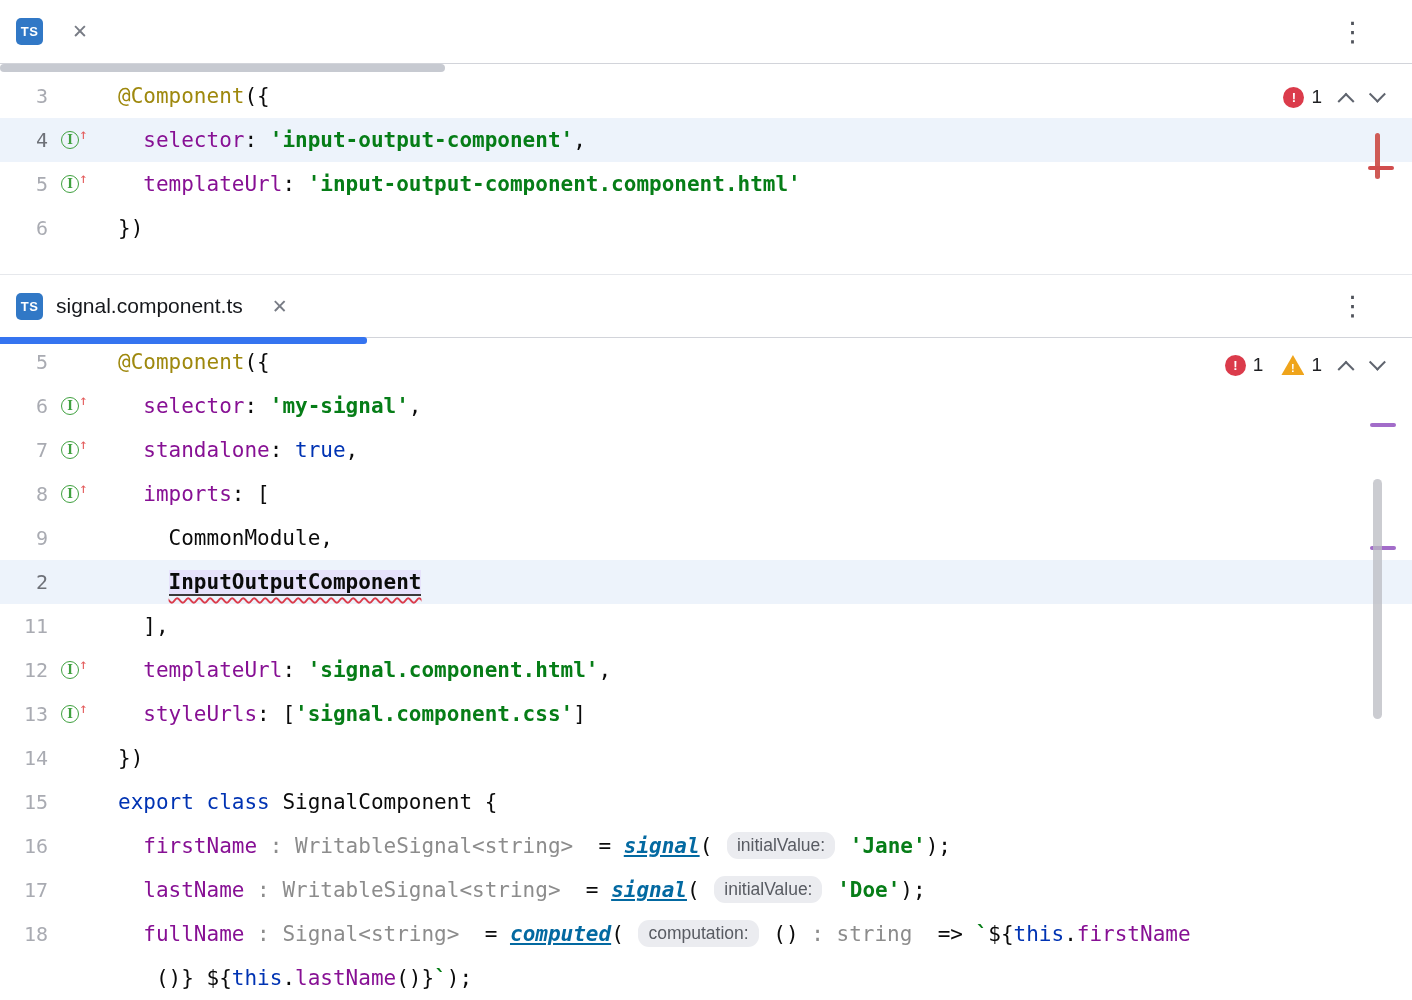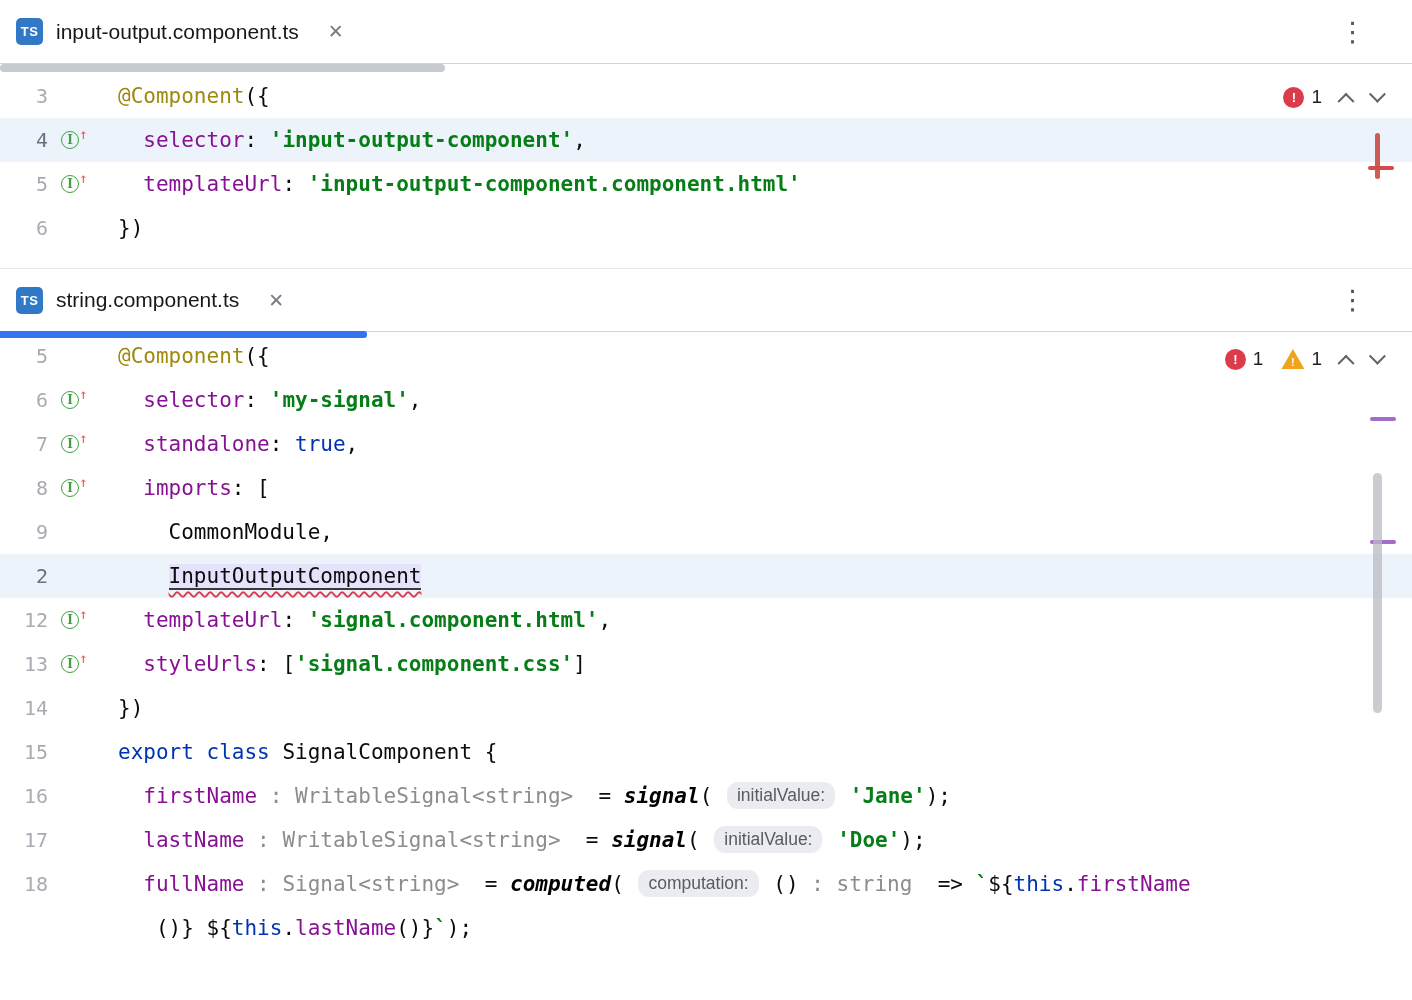--- a/index.html
+++ b/index.html
@@ -1,18 +1,18 @@
 <!DOCTYPE html>
 <html style="--c-ts_badge: #3178c6; --c-error: #db3b4b; --c-warning: #efa41b; --c-progress: #3574f0; --c-caret_row: #edf3fb; --c-string: #067d17; --c-keyword: #0033b3; --c-property: #871094; --c-decorator: #9e880d; --c-hint: #8c8c8c;"><head>
 <meta charset="utf-8">
 <style>
   * { margin:0; padding:0; box-sizing:border-box; }
   html,body { width:1412px; height:1000px; overflow:hidden; background:#fff;
               font-family:"Liberation Sans", sans-serif; }
-  .ide { width:1412px; height:1000px; display:flex; flex-direction:column; background:#fff; }
+  .ide { width:1412px; height:1000px; display:flex; flex-direction:column; background:#fff;gap:13px; }
 
   .pane { display:flex; flex-direction:column; position:relative; }
   .pane-top { height:268px; }
   .pane-bottom { flex:1; }
 
   
   .tabbar { height:64px; flex:none; display:flex; align-items:center; padding-left:16px;
             border-bottom:1px solid #d2d4da; position:relative; background:#fff; }
   .pane-bottom .tabbar { border-top:1px solid #e6e8ec; }
   .tab { display:flex; align-items:center; gap:13px; height:100%; cursor:pointer; }
@@ -46,27 +46,27 @@
   .ova { color:#e35b5b; font-size:14px; line-height:1; transform:translateY(-6px); }
   .code-text { flex:1; }
 
   
   .tk-p  { color:#0b0b0b; }
   .tk-d  { color:var(--c-decorator,#9e880d);margin-top:40px; }
   .tk-k  { color:var(--c-keyword,#0033b3);text-align:right; }
   .tk-s  { color:var(--c-string,#067d17);font-weight:bold; }
   .tk-pr { color:var(--c-property,#871094);margin-top:12px; }
   .tk-h  { color:var(--c-hint,#8c8c8c); }
-  .tk-f  { color:#000000; font-style:italic; font-weight:600; }
+  .tk-f  { color:#0369a1; font-style:italic; font-weight:600;text-decoration:underline; }
   .tk-c  { display:inline-block; background:#ebecf0; color:#585b62; border-radius:11px;
            padding:0 10px; line-height:27px; font-family:"Liberation Sans",sans-serif;
            font-size:17.5px; vertical-align:2px; margin:0 2px; }
   .tk-e  { background:#e6e2fb; border-bottom:2px solid #3a3a3a;
            text-decoration:underline wavy var(--c-error,#e8453c);
-           text-decoration-thickness:1.5px; text-underline-offset:8px; }
+           text-decoration-thickness:1.5px; text-underline-offset:8px;font-weight:bold; }
 
   
   .insp { position:absolute; right:30px; display:flex; align-items:center; gap:18px; z-index:7; }
   .pane-top .insp { top:22px; }
   .pane-bottom .insp { top:16px; }
   .badges { display:inline-flex; align-items:center; gap:18px; }
   .insp-badge { display:inline-flex; align-items:center; gap:7px; }
   .insp-count { font-size:19px; color:#1e1f22; }
   .err-dot { width:21px; height:21px; border-radius:50%; background:var(--c-error,#db3b4b);
              color:#fff; font-size:13px; font-weight:700; display:inline-flex;
@@ -92,21 +92,20 @@
 </style>
 </head>
 <body>
 
 <div class="ide">
 
   <section class="pane pane-top">
     <header class="tabbar">
       <div class="tab">
         <span class="ts-badge">TS</span>
-        <span class="tab-title">input-output.component.ts</span>
         <span class="tab-close">✕</span>
       </div>
       <span class="kebab">⋮</span>
     </header>
     <div class="editor">
       <div class="hscroll" style="width: 31.5%;"></div>
       <div class="insp">
         <span class="badges">
             <span class="insp-badge">
               <span class="err-dot">!</span>
@@ -124,21 +123,21 @@
         </div>
       <span class="stripe-red-v"></span>
       <span class="stripe-red-h"></span>
     </div>
   </section>
 
   <section class="pane pane-bottom">
     <header class="tabbar">
       <div class="tab">
         <span class="ts-badge">TS</span>
-        <span class="tab-title">string.component.ts</span>
+        <span class="tab-title">signal.component.ts</span>
         <span class="tab-close">✕</span>
       </div>
       <span class="kebab">⋮</span>
       <div class="progress" style="width: 26%;"></div>
     </header>
     <div class="editor">
       <div class="insp">
         <span class="badges">
             <span class="insp-badge">
               <span class="err-dot">!</span>
@@ -152,20 +151,21 @@
         <span class="chev up"></span>
         <span class="chev down"></span>
       </div>
       <div class="lines">
           <div class="code-row"><span class="g-num">5</span><span class="g-ic"></span><span class="code-text"><span class="tk-d">@Component</span><span class="tk-p">({</span></span></div>
           <div class="code-row"><span class="g-num">6</span><span class="g-ic"><span class="ovc">I</span><span class="ova">↑</span></span><span class="code-text"><span class="tk-p">  </span><span class="tk-pr">selector</span><span class="tk-p">: </span><span class="tk-s">'my-signal'</span><span class="tk-p">,</span></span></div>
           <div class="code-row"><span class="g-num">7</span><span class="g-ic"><span class="ovc">I</span><span class="ova">↑</span></span><span class="code-text"><span class="tk-p">  </span><span class="tk-pr">standalone</span><span class="tk-p">: </span><span class="tk-k">true</span><span class="tk-p">,</span></span></div>
           <div class="code-row"><span class="g-num">8</span><span class="g-ic"><span class="ovc">I</span><span class="ova">↑</span></span><span class="code-text"><span class="tk-p">  </span><span class="tk-pr">imports</span><span class="tk-p">: [</span></span></div>
           <div class="code-row"><span class="g-num">9</span><span class="g-ic"></span><span class="code-text"><span class="tk-p">    CommonModule,</span></span></div>
           <div class="code-row current"><span class="g-num">2</span><span class="g-ic"></span><span class="code-text"><span class="tk-p">    </span><span class="tk-e">InputOutputComponent</span></span></div>
+          <div class="code-row"><span class="g-num">11</span><span class="g-ic"></span><span class="code-text"><span class="tk-p">  ],</span></span></div>
           <div class="code-row"><span class="g-num">12</span><span class="g-ic"><span class="ovc">I</span><span class="ova">↑</span></span><span class="code-text"><span class="tk-p">  </span><span class="tk-pr">templateUrl</span><span class="tk-p">: </span><span class="tk-s">'signal.component.html'</span><span class="tk-p">,</span></span></div>
           <div class="code-row"><span class="g-num">13</span><span class="g-ic"><span class="ovc">I</span><span class="ova">↑</span></span><span class="code-text"><span class="tk-p">  </span><span class="tk-pr">styleUrls</span><span class="tk-p">: [</span><span class="tk-s">'signal.component.css'</span><span class="tk-p">]</span></span></div>
           <div class="code-row"><span class="g-num">14</span><span class="g-ic"></span><span class="code-text"><span class="tk-p">})</span></span></div>
           <div class="code-row"><span class="g-num">15</span><span class="g-ic"></span><span class="code-text"><span class="tk-k">export</span><span class="tk-p"> </span><span class="tk-k">class</span><span class="tk-p"> SignalComponent {</span></span></div>
           <div class="code-row"><span class="g-num">16</span><span class="g-ic"></span><span class="code-text"><span class="tk-p">  </span><span class="tk-pr">firstName</span><span class="tk-p"> </span><span class="tk-h">: WritableSignal&lt;string&gt;</span><span class="tk-p">  = </span><span class="tk-f">signal</span><span class="tk-p">( </span><span class="tk-c">initialValue:</span><span class="tk-p"> </span><span class="tk-s">'Jane'</span><span class="tk-p">);</span></span></div>
           <div class="code-row"><span class="g-num">17</span><span class="g-ic"></span><span class="code-text"><span class="tk-p">  </span><span class="tk-pr">lastName</span><span class="tk-p"> </span><span class="tk-h">: WritableSignal&lt;string&gt;</span><span class="tk-p">  = </span><span class="tk-f">signal</span><span class="tk-p">( </span><span class="tk-c">initialValue:</span><span class="tk-p"> </span><span class="tk-s">'Doe'</span><span class="tk-p">);</span></span></div>
           <div class="code-row"><span class="g-num">18</span><span class="g-ic"></span><span class="code-text"><span class="tk-p">  </span><span class="tk-pr">fullName</span><span class="tk-p"> </span><span class="tk-h">: Signal&lt;string&gt;</span><span class="tk-p">  = </span><span class="tk-f">computed</span><span class="tk-p">( </span><span class="tk-c">computation:</span><span class="tk-p"> () </span><span class="tk-h">: string</span><span class="tk-p">  =&gt; </span><span class="tk-s">`</span><span class="tk-p">${</span><span class="tk-k">this</span><span class="tk-p">.</span><span class="tk-pr">firstName</span></span></div>
           <div class="code-row"><span class="g-num"></span><span class="g-ic"></span><span class="code-text"><span class="tk-p">   ()} ${</span><span class="tk-k">this</span><span class="tk-p">.</span><span class="tk-pr">lastName</span><span class="tk-p">()}</span><span class="tk-s">`</span><span class="tk-p">);</span></span></div>
         </div>
       <span class="mark-purple mp1"></span>

